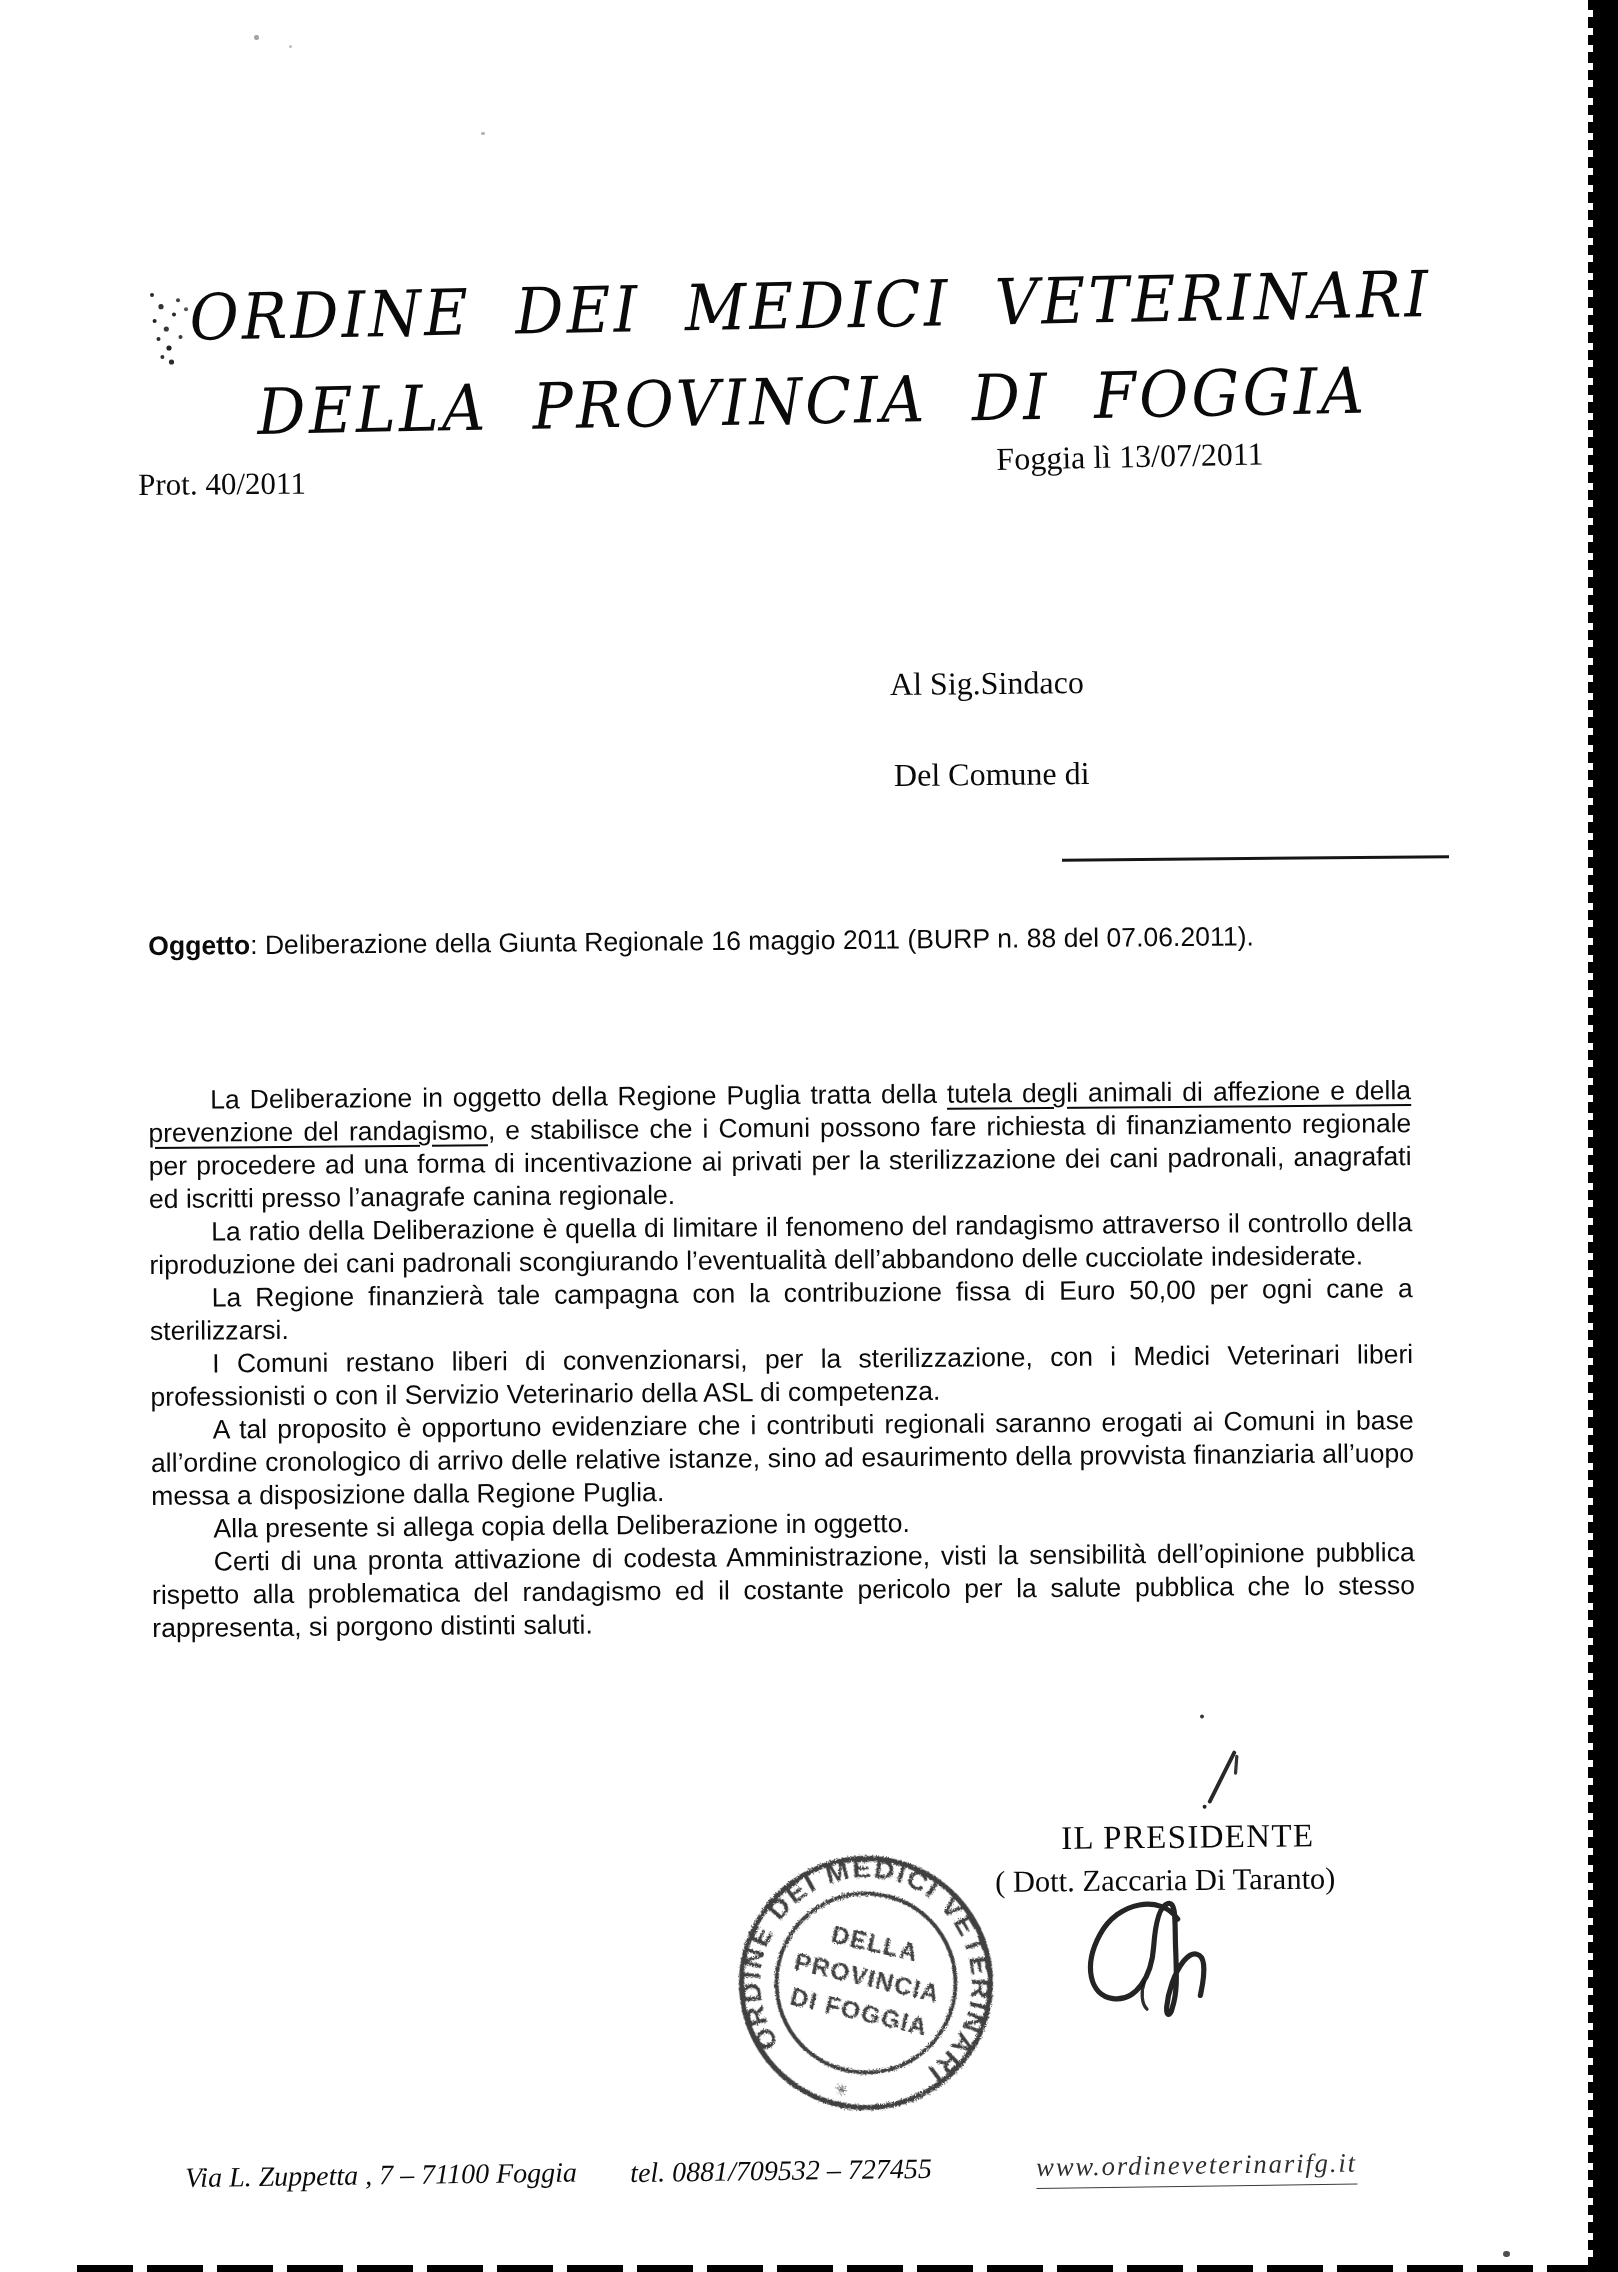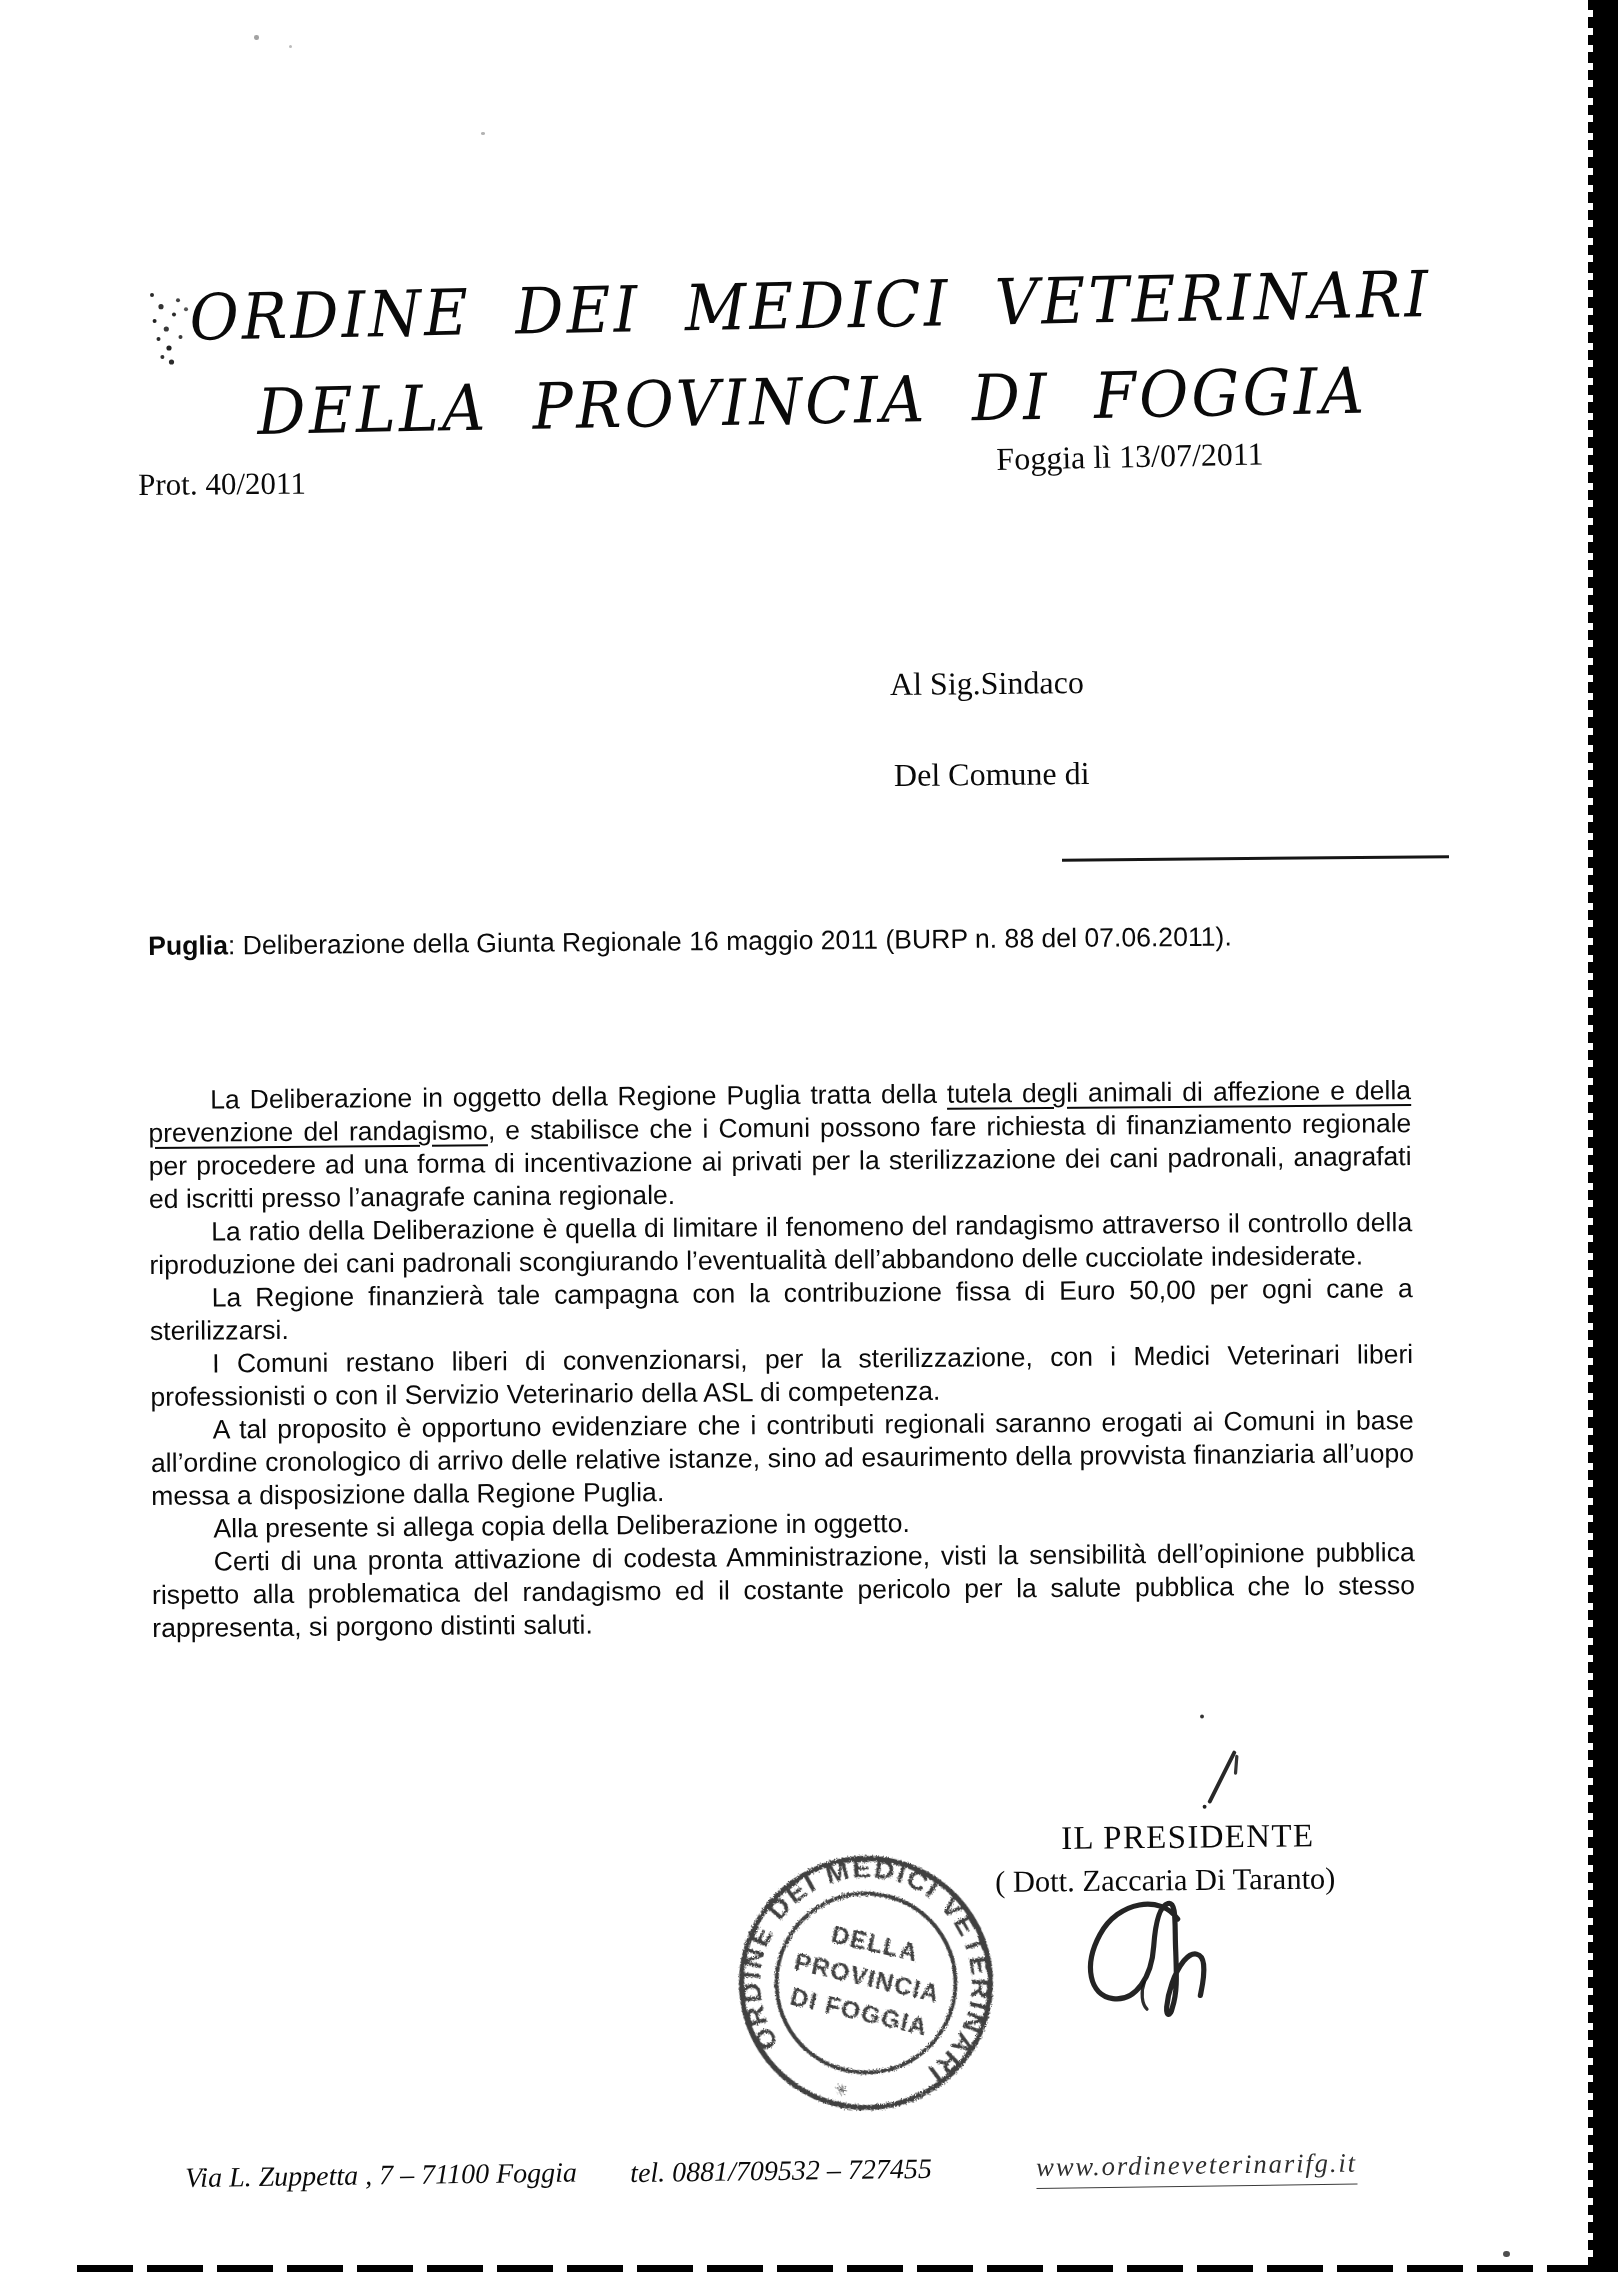--- a/index.html
+++ b/index.html
@@ -142,21 +142,21 @@
   </div>
 
   <div class="abs prot">Prot. 40/2011</div>
   <div class="abs place-date">Foggia lì 13/07/2011</div>
 
   <div class="abs addr1">Al Sig.Sindaco</div>
   <div class="abs addr2">Del Comune di</div>
   <div class="abs fill-line"></div>
 
   <div class="abs subject">
-    <b>Puglia</b><span>: Deliberazione della Giunta Regionale 16 maggio 2011 (BURP n. 88 del 07.06.2011).</span>
+    <b>Oggetto</b><span>: Deliberazione della Giunta Regionale 16 maggio 2011 (BURP n. 88 del 07.06.2011).</span>
   </div>
 
   <div class="abs body-text">
     <p><span>La Deliberazione in oggetto della Regione Puglia tratta della </span><span class="u">tutela degli animali di affezione e della prevenzione del randagismo</span><span>, e stabilisce che i Comuni possono fare richiesta di finanziamento regionale per procedere ad una forma di incentivazione ai privati per la sterilizzazione dei cani padronali, anagrafati ed iscritti presso l’anagrafe canina regionale.</span></p>
     <p>La ratio della Deliberazione è quella di limitare il fenomeno del randagismo attraverso il controllo della riproduzione dei cani padronali scongiurando l’eventualità dell’abbandono delle cucciolate indesiderate.</p>
     <p>La Regione finanzierà tale campagna con la contribuzione fissa di Euro 50,00 per ogni cane a sterilizzarsi.</p>
     <p>I Comuni restano liberi di convenzionarsi, per la sterilizzazione, con i Medici Veterinari liberi professionisti o con il Servizio Veterinario della ASL di competenza.</p>
     <p>A tal proposito è opportuno evidenziare che i contributi regionali saranno erogati ai Comuni in base all’ordine cronologico di arrivo delle relative istanze, sino ad esaurimento della provvista finanziaria all’uopo messa a disposizione dalla Regione Puglia.</p>
     <p>Alla presente si allega copia della Deliberazione in oggetto.</p>
     <p>Certi di una pronta attivazione di codesta Amministrazione, visti la sensibilità dell’opinione pubblica rispetto alla problematica del randagismo ed il costante pericolo per la salute pubblica che lo stesso rappresenta, si porgono distinti saluti.</p>

